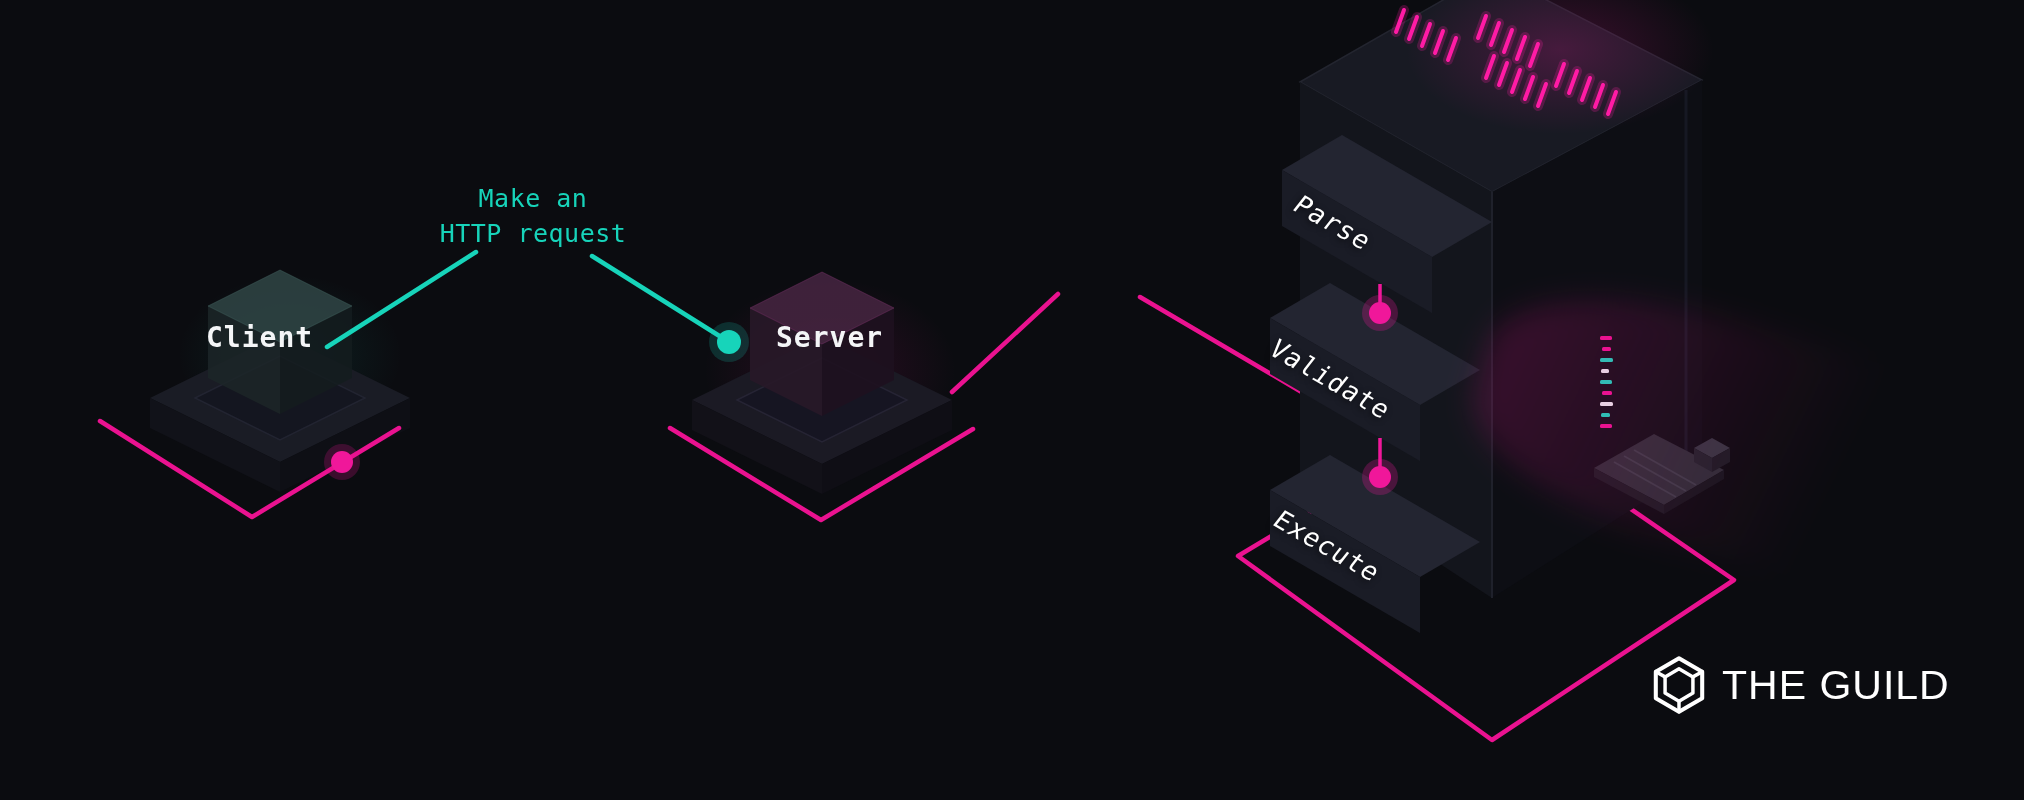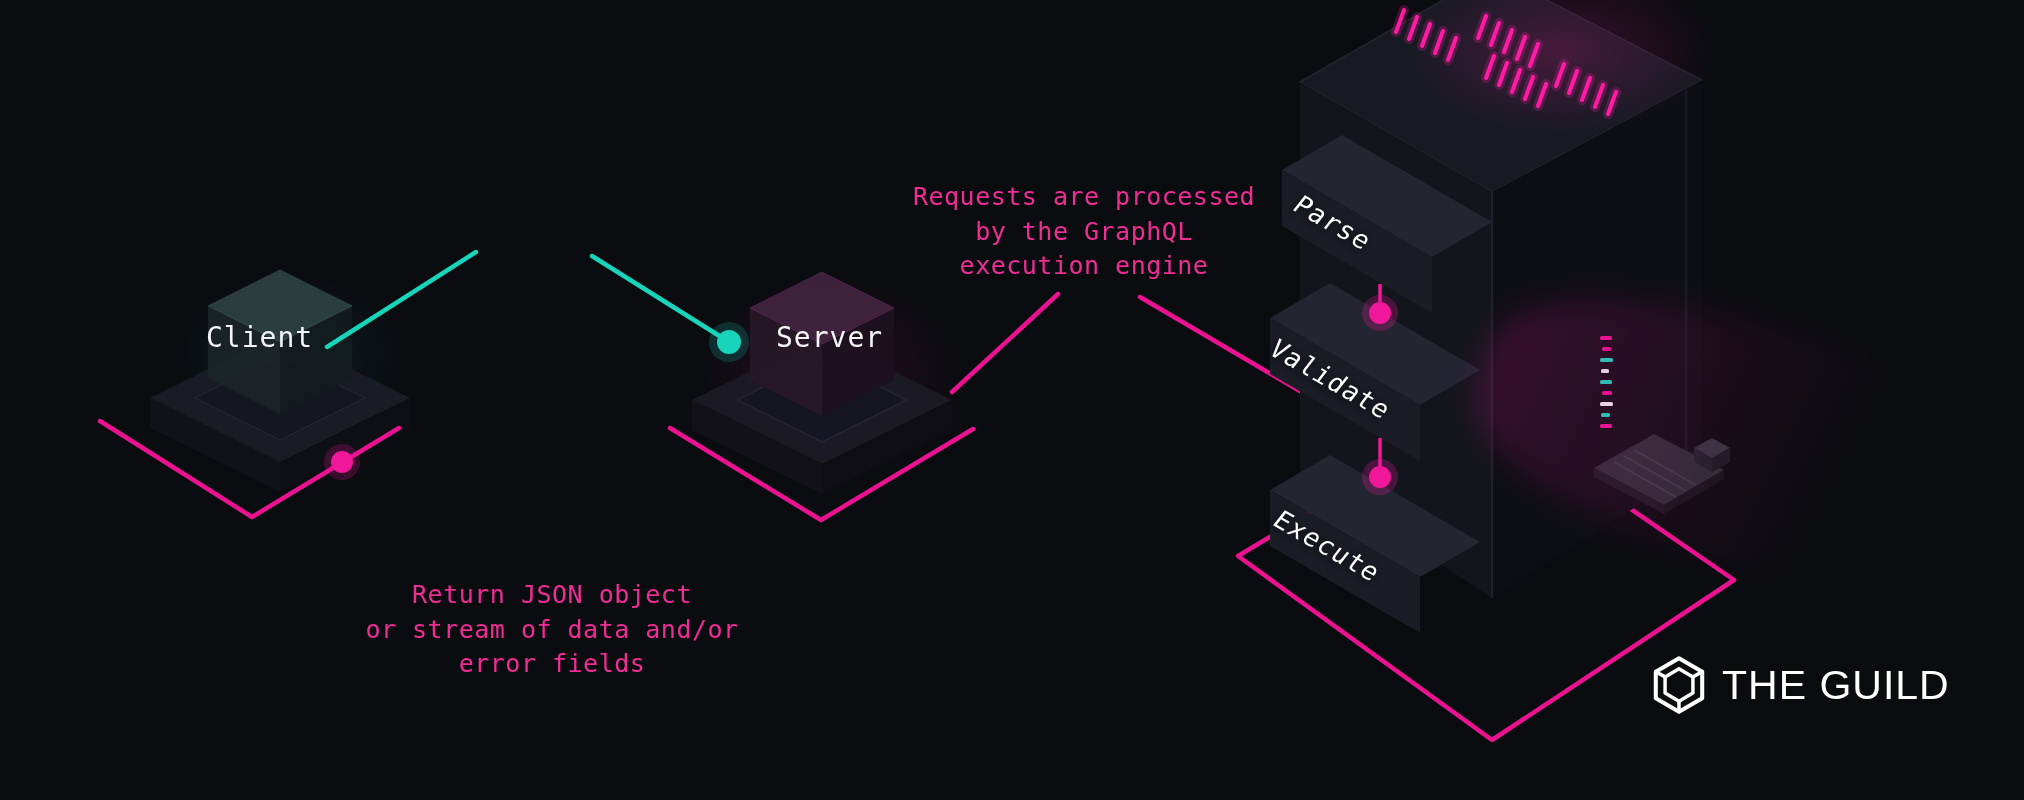--- a/index.html
+++ b/index.html
@@ -12,21 +12,21 @@
   .glow-client { left:130px; top:240px; width:320px; height:230px;
     background:radial-gradient(closest-side, rgba(23,212,186,0.10), rgba(23,212,186,0) 70%); }
   .glow-server { left:650px; top:240px; width:360px; height:260px;
     background:radial-gradient(closest-side, rgba(234,18,144,0.14), rgba(234,18,144,0) 70%); }
   .glow-tower-top { left:1340px; top:-70px; width:440px; height:240px;
     background:radial-gradient(closest-side, rgba(255,27,166,0.20), rgba(255,27,166,0) 70%); }
   .glow-beam { left:1470px; top:330px; width:560px; height:230px; border-radius:40%;
     background:linear-gradient(100deg, rgba(234,18,144,0.20), rgba(234,18,144,0) 65%);
     transform:rotate(16deg); filter:blur(14px); }
   svg.art { position:absolute; left:0; top:0; }
-  .label { position:absolute; color:#f4f5f7; }
+  .label { position:absolute; color:#f4f5f7;font-weight:bold; }
   .node-label { font-size:28px; letter-spacing:1px; }
   .annotation { position:absolute; text-align:center; white-space:pre-line;
     font-size:25px; line-height:1.38; letter-spacing:0.5px; }
   .annotation-teal { color:#17d4ba; }
   .annotation-pink { color:#ee2d95; }
   .step-label { position:absolute; color:#ffffff; font-size:26px; letter-spacing:1px;
     transform-origin:0 0; transform:rotate(30deg) skewX(-8deg);
     text-shadow:0 2px 6px rgba(0,0,0,0.65); }
   .brand { position:absolute; left:1650px; top:656px; display:flex; align-items:center; gap:14px; }
   .brand-text { font-family:"Liberation Sans", sans-serif; font-weight:400;
@@ -163,26 +163,22 @@
 
     <line x1="952" y1="392" x2="1058" y2="294" stroke="#ea1290" stroke-width="4.5" stroke-linecap="round"></line>
   </svg>
 
   <div class="glow glow-tower-top"></div>
   <div class="glow glow-beam"></div>
 
   <div class="label node-label" style="left:206px; top:321px;">Client</div>
   <div class="label node-label" style="left:776px; top:321px;text-align:center;">Server</div>
 
-  <div class="annotation annotation-pink" style="left:894px; top:180px; width:380px;">Requests are processed
-by the GraphQL
-execution engine</div>
-  <div class="annotation annotation-pink" style="left:362px; top:578px; width:380px;">Return JSON object
-or stream of data and/or
-error fields</div>
+  <div class="annotation annotation-teal" style="left:433px; top:182px; width:200px;">Make an
+HTTP request</div>
 
   <div class="step-label" style="left:1306px; top:190px;">Parse</div>
   <div class="step-label" style="left:1282px; top:334px;">Validate</div>
   <div class="step-label" style="left:1286px; top:505px;">Execute</div>
 
   <div class="brand">
     <svg width="58" height="58" viewBox="0 0 100 100">
       <g fill="none" stroke="#ffffff" stroke-width="7" stroke-linejoin="round" stroke-linecap="round">
         <polygon points="50,4 90,27 90,73 50,96 10,73 10,27"></polygon>
         <polygon points="50,22 74,36 74,64 50,78 26,64 26,36" stroke-width="6"></polygon>

